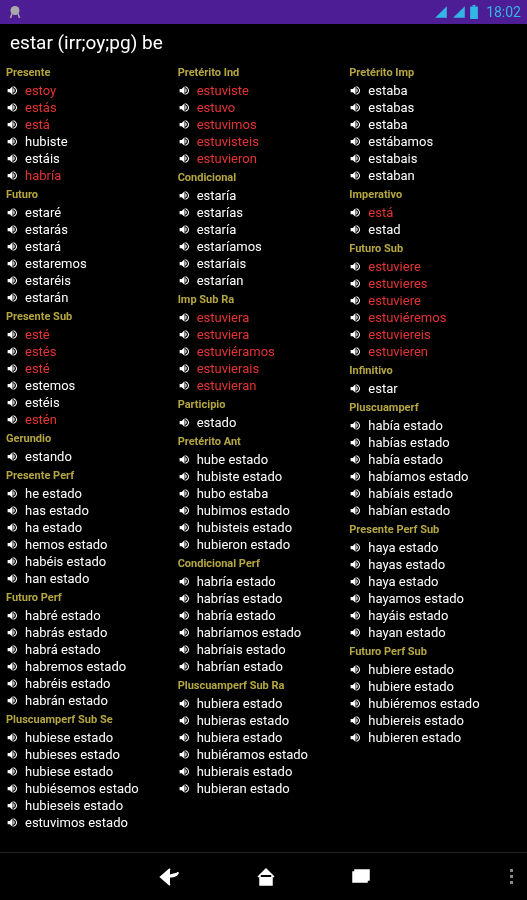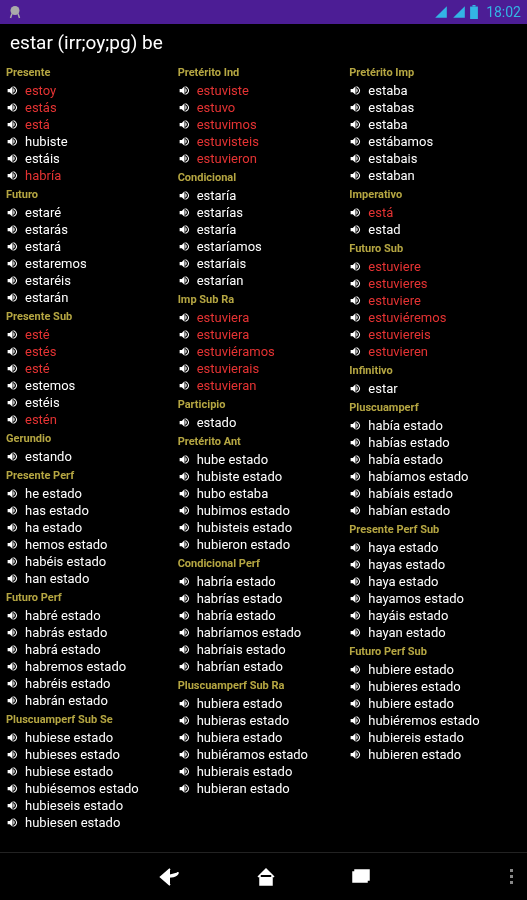--- a/index.html
+++ b/index.html
@@ -358,21 +358,21 @@
         <div class="conj-row">
           <svg class="speaker-icon" viewBox="0 0 24 24">
             <path d="M3 9v6h4l5 5V4L7 9H3zm13 3c0-1.8-1-3.3-2.5-4v8c1.5-.7 2.5-2.2 2.5-4zm-2.5-8v2c3 .9 5 3.7 5 6s-2 5.1-5 6v2c4-.9 7-4.5 7-8s-3-7.1-7-8z"></path>
           </svg>
           <span class="word">hubieseis estado</span>
         </div>
         <div class="conj-row">
           <svg class="speaker-icon" viewBox="0 0 24 24">
             <path d="M3 9v6h4l5 5V4L7 9H3zm13 3c0-1.8-1-3.3-2.5-4v8c1.5-.7 2.5-2.2 2.5-4zm-2.5-8v2c3 .9 5 3.7 5 6s-2 5.1-5 6v2c4-.9 7-4.5 7-8s-3-7.1-7-8z"></path>
           </svg>
-          <span class="word">hubiesen estado</span>
+          <span class="word">estuvimos estado</span>
         </div>
       </div>
     </div>
     <div class="col">
       <div class="tense-block">
         <div class="tense-title">Pretérito Ind</div>
         <div class="conj-row">
           <svg class="speaker-icon" viewBox="0 0 24 24">
             <path d="M3 9v6h4l5 5V4L7 9H3zm13 3c0-1.8-1-3.3-2.5-4v8c1.5-.7 2.5-2.2 2.5-4zm-2.5-8v2c3 .9 5 3.7 5 6s-2 5.1-5 6v2c4-.9 7-4.5 7-8s-3-7.1-7-8z"></path>
           </svg>
@@ -783,26 +783,20 @@
           <span class="word">hayan estado</span>
         </div>
       </div>
       <div class="tense-block">
         <div class="tense-title">Futuro Perf Sub</div>
         <div class="conj-row">
           <svg class="speaker-icon" viewBox="0 0 24 24">
             <path d="M3 9v6h4l5 5V4L7 9H3zm13 3c0-1.8-1-3.3-2.5-4v8c1.5-.7 2.5-2.2 2.5-4zm-2.5-8v2c3 .9 5 3.7 5 6s-2 5.1-5 6v2c4-.9 7-4.5 7-8s-3-7.1-7-8z"></path>
           </svg>
           <span class="word">hubiere estado</span>
-        </div>
-        <div class="conj-row">
-          <svg class="speaker-icon" viewBox="0 0 24 24">
-            <path d="M3 9v6h4l5 5V4L7 9H3zm13 3c0-1.8-1-3.3-2.5-4v8c1.5-.7 2.5-2.2 2.5-4zm-2.5-8v2c3 .9 5 3.7 5 6s-2 5.1-5 6v2c4-.9 7-4.5 7-8s-3-7.1-7-8z"></path>
-          </svg>
-          <span class="word">hubieres estado</span>
         </div>
         <div class="conj-row">
           <svg class="speaker-icon" viewBox="0 0 24 24">
             <path d="M3 9v6h4l5 5V4L7 9H3zm13 3c0-1.8-1-3.3-2.5-4v8c1.5-.7 2.5-2.2 2.5-4zm-2.5-8v2c3 .9 5 3.7 5 6s-2 5.1-5 6v2c4-.9 7-4.5 7-8s-3-7.1-7-8z"></path>
           </svg>
           <span class="word">hubiere estado</span>
         </div>
         <div class="conj-row">
           <svg class="speaker-icon" viewBox="0 0 24 24">
             <path d="M3 9v6h4l5 5V4L7 9H3zm13 3c0-1.8-1-3.3-2.5-4v8c1.5-.7 2.5-2.2 2.5-4zm-2.5-8v2c3 .9 5 3.7 5 6s-2 5.1-5 6v2c4-.9 7-4.5 7-8s-3-7.1-7-8z"></path>

